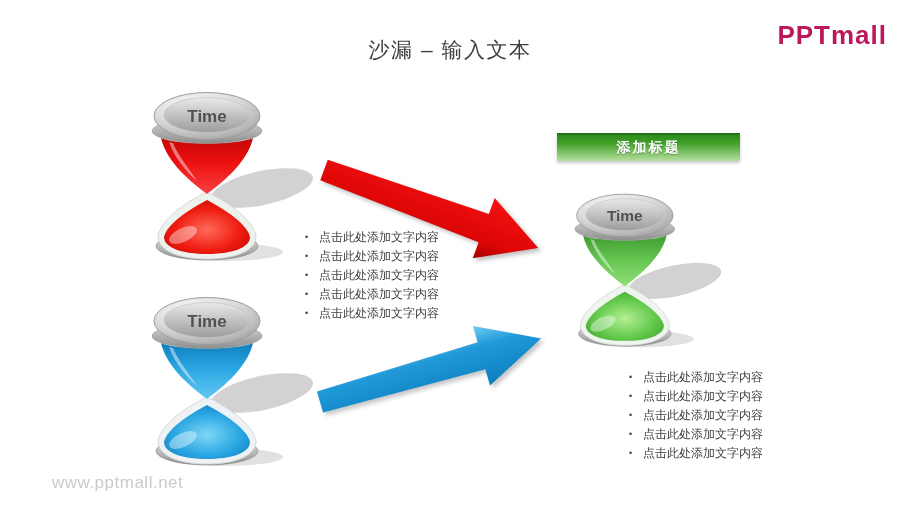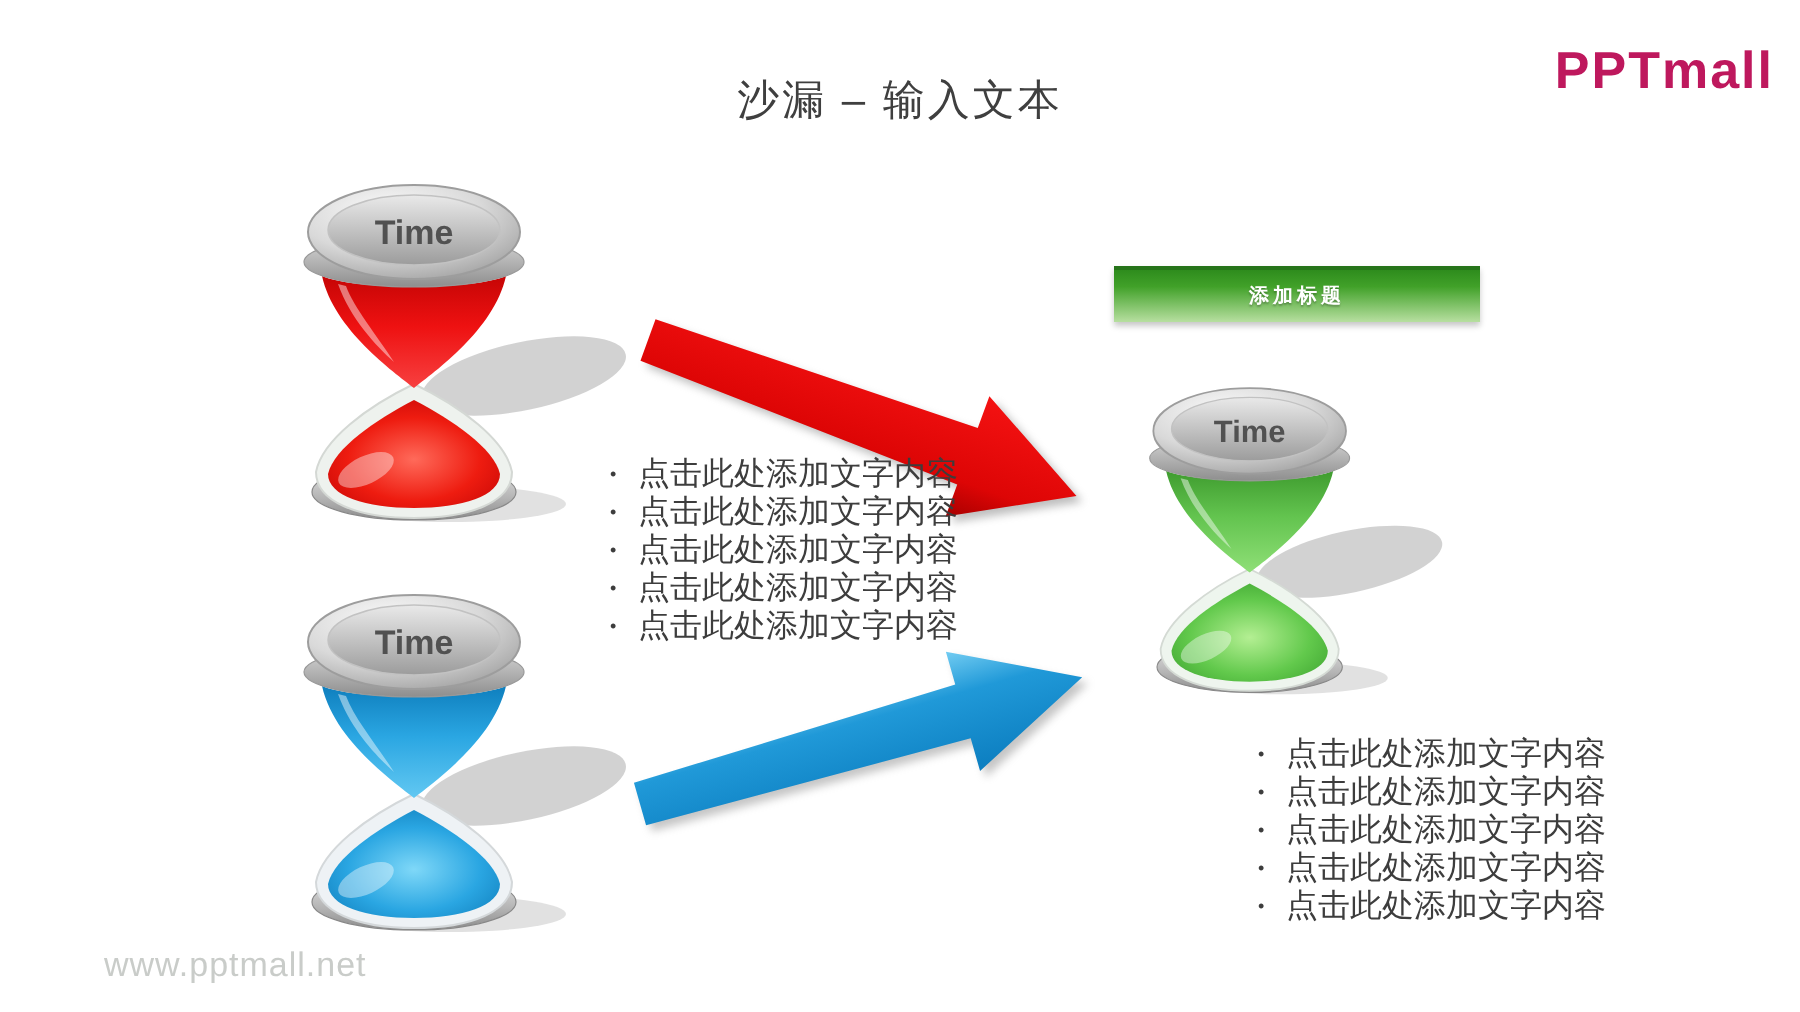--- a/index.html
+++ b/index.html
@@ -28,25 +28,25 @@
   #arrow-blue{filter:drop-shadow(3px 3px 2px rgba(110,110,110,0.40));}
 
   #title-banner{
     left:557px;top:133px;width:183px;height:26px;
     background:linear-gradient(180deg,#2e8c1d 0%,#41a129 32%,#b7dfa0 100%);
     border-top:2px solid #26741a;
     box-shadow:0 2px 3px rgba(0,0,0,0.22);
     display:flex;align-items:center;justify-content:center;
   }
   #title-banner .banner-text{
-    color:#ffffff;font-weight:bold;font-size:10px;letter-spacing:2px;
+    color:#ffffff;font-weight:bold;font-size:14px;letter-spacing:2px;
     text-shadow:0 1px 1px rgba(0,0,0,0.25);
   }
 
-  .bullets{list-style:none;margin:0;padding:0;font-size:16px;color:#3d3d3d;}
+  .bullets{list-style:none;margin:0;padding:0;font-size:12px;color:#3d3d3d;}
   .bullets li{position:relative;padding-left:16px;line-height:11px;margin-bottom:8px;white-space:nowrap;}
   .bullets li::before{content:"•";position:absolute;left:2px;top:0;font-size:9px;color:#3d3d3d;}
   #bullets-middle{left:303px;top:232px;}
   #bullets-right{left:627px;top:372px;}
 </style>
 </head>
 <body>
 
 <div id="slide">
 

